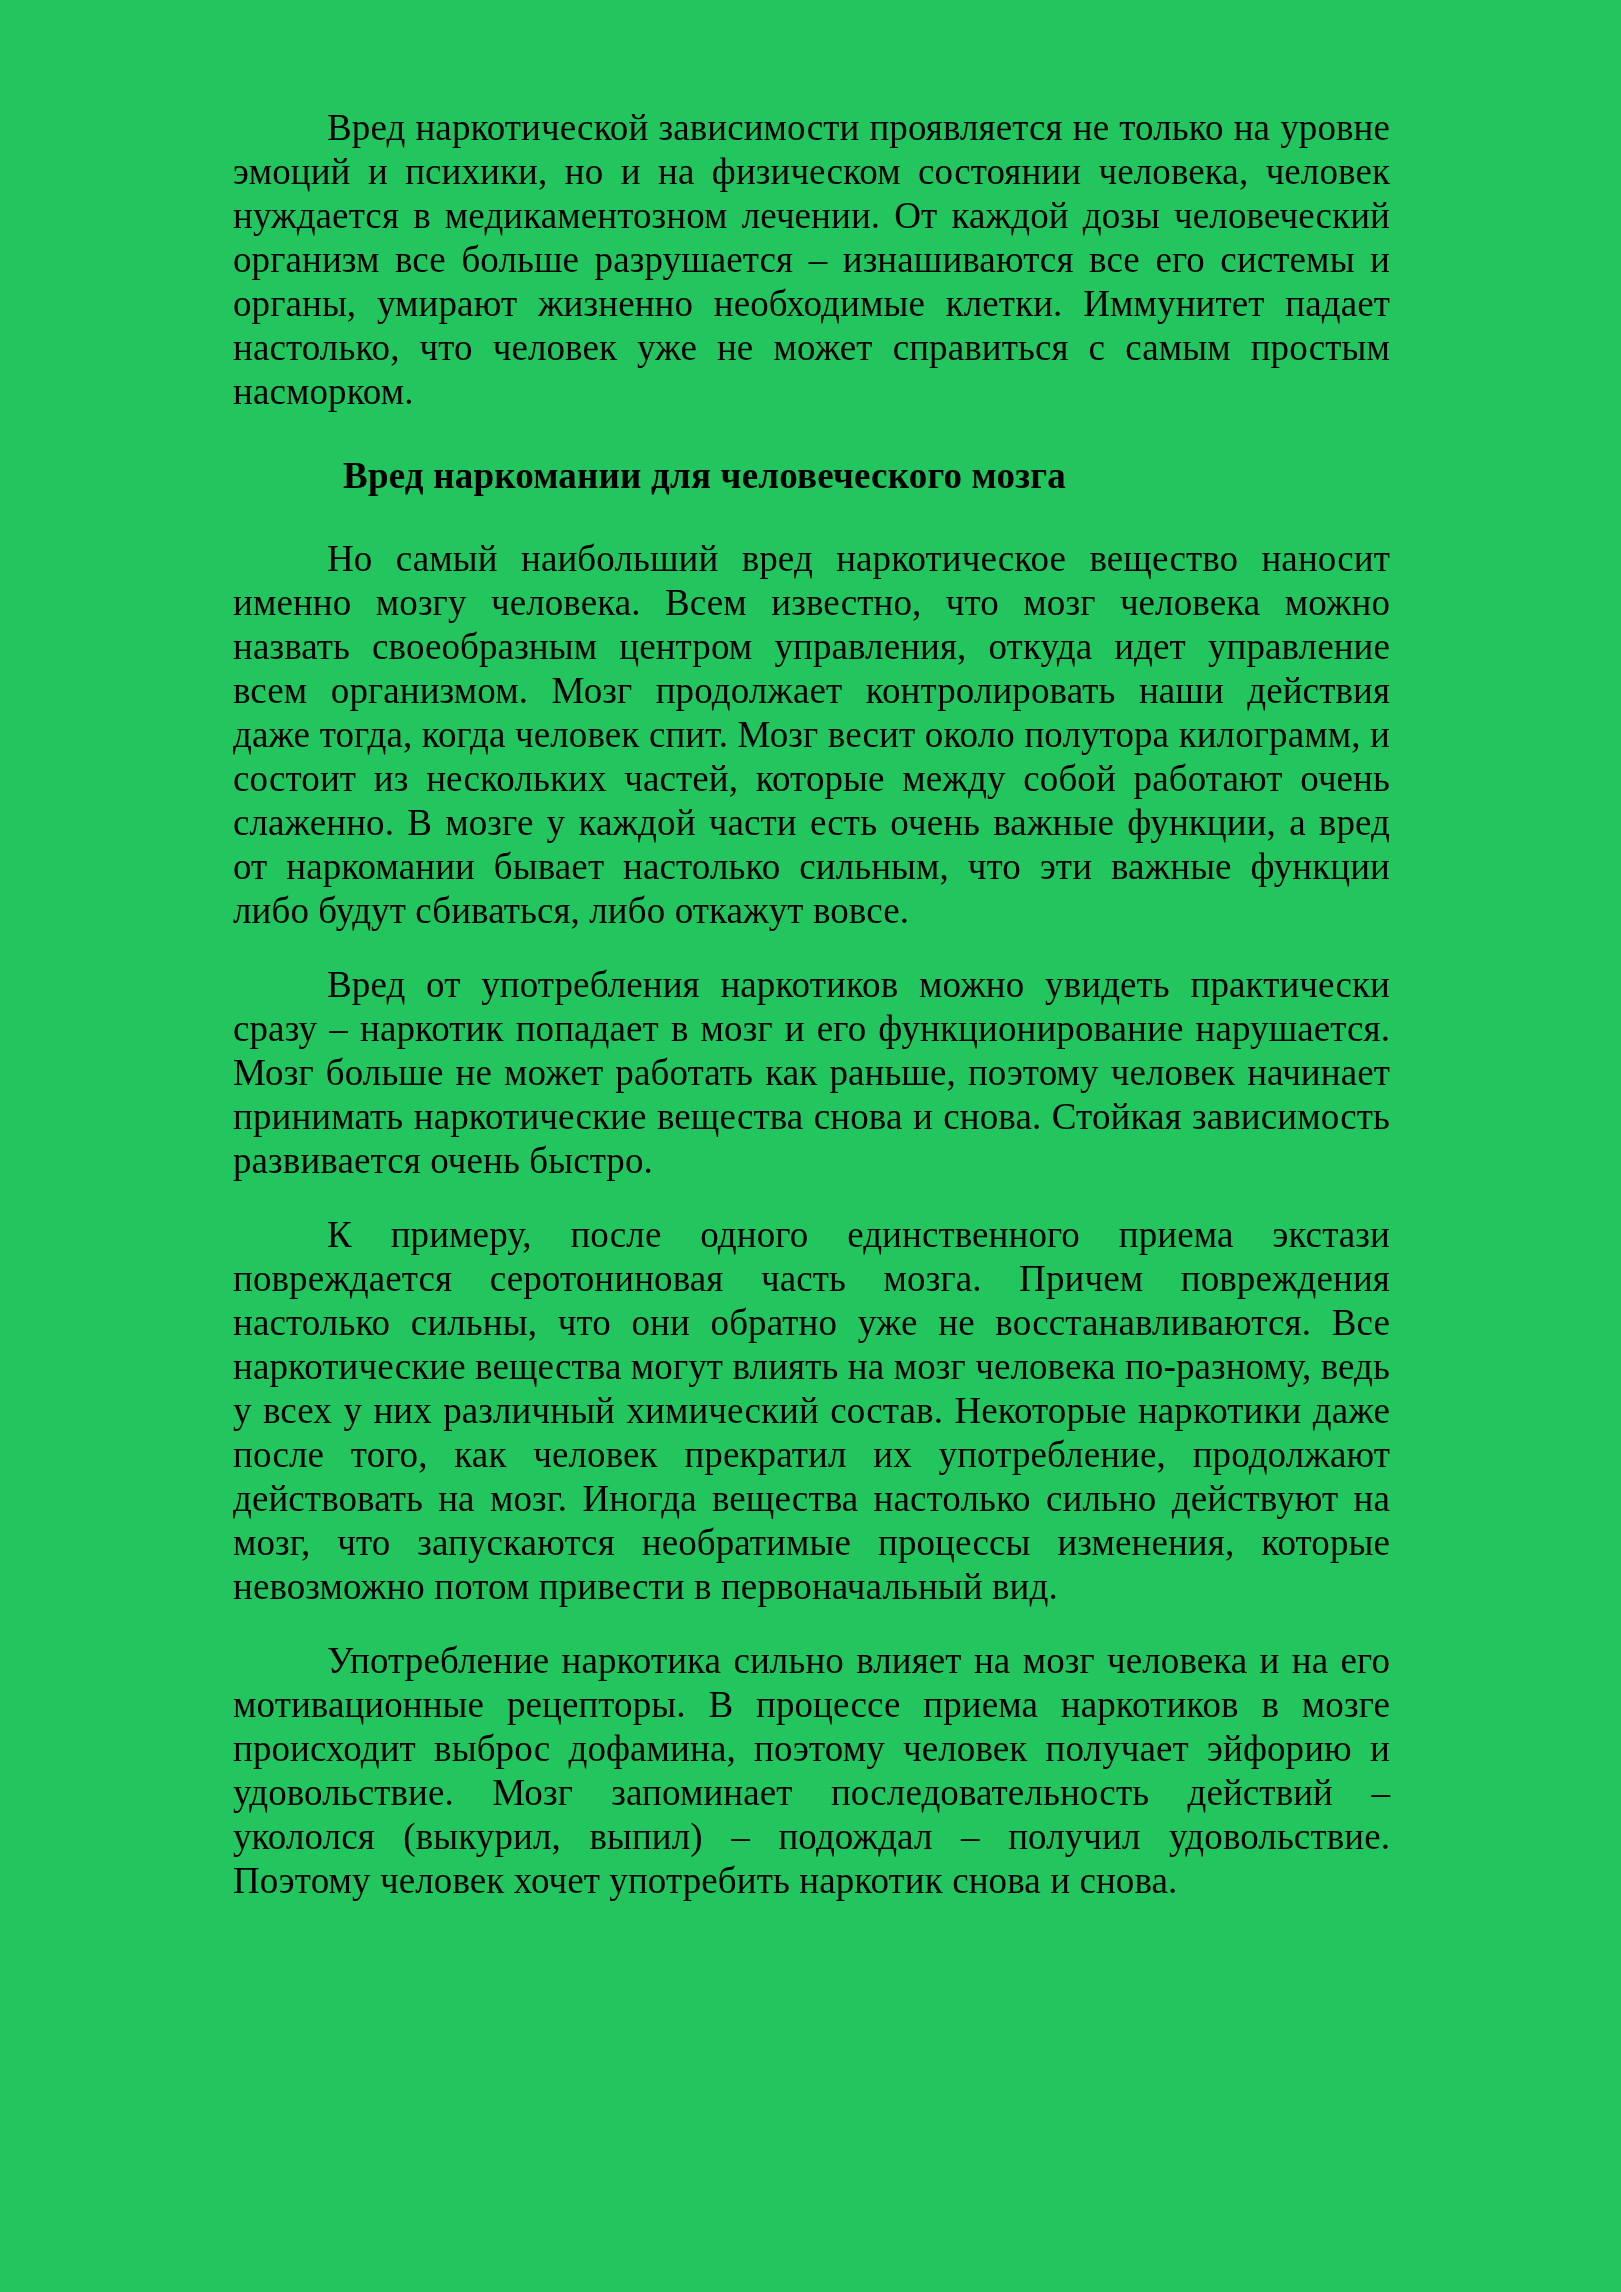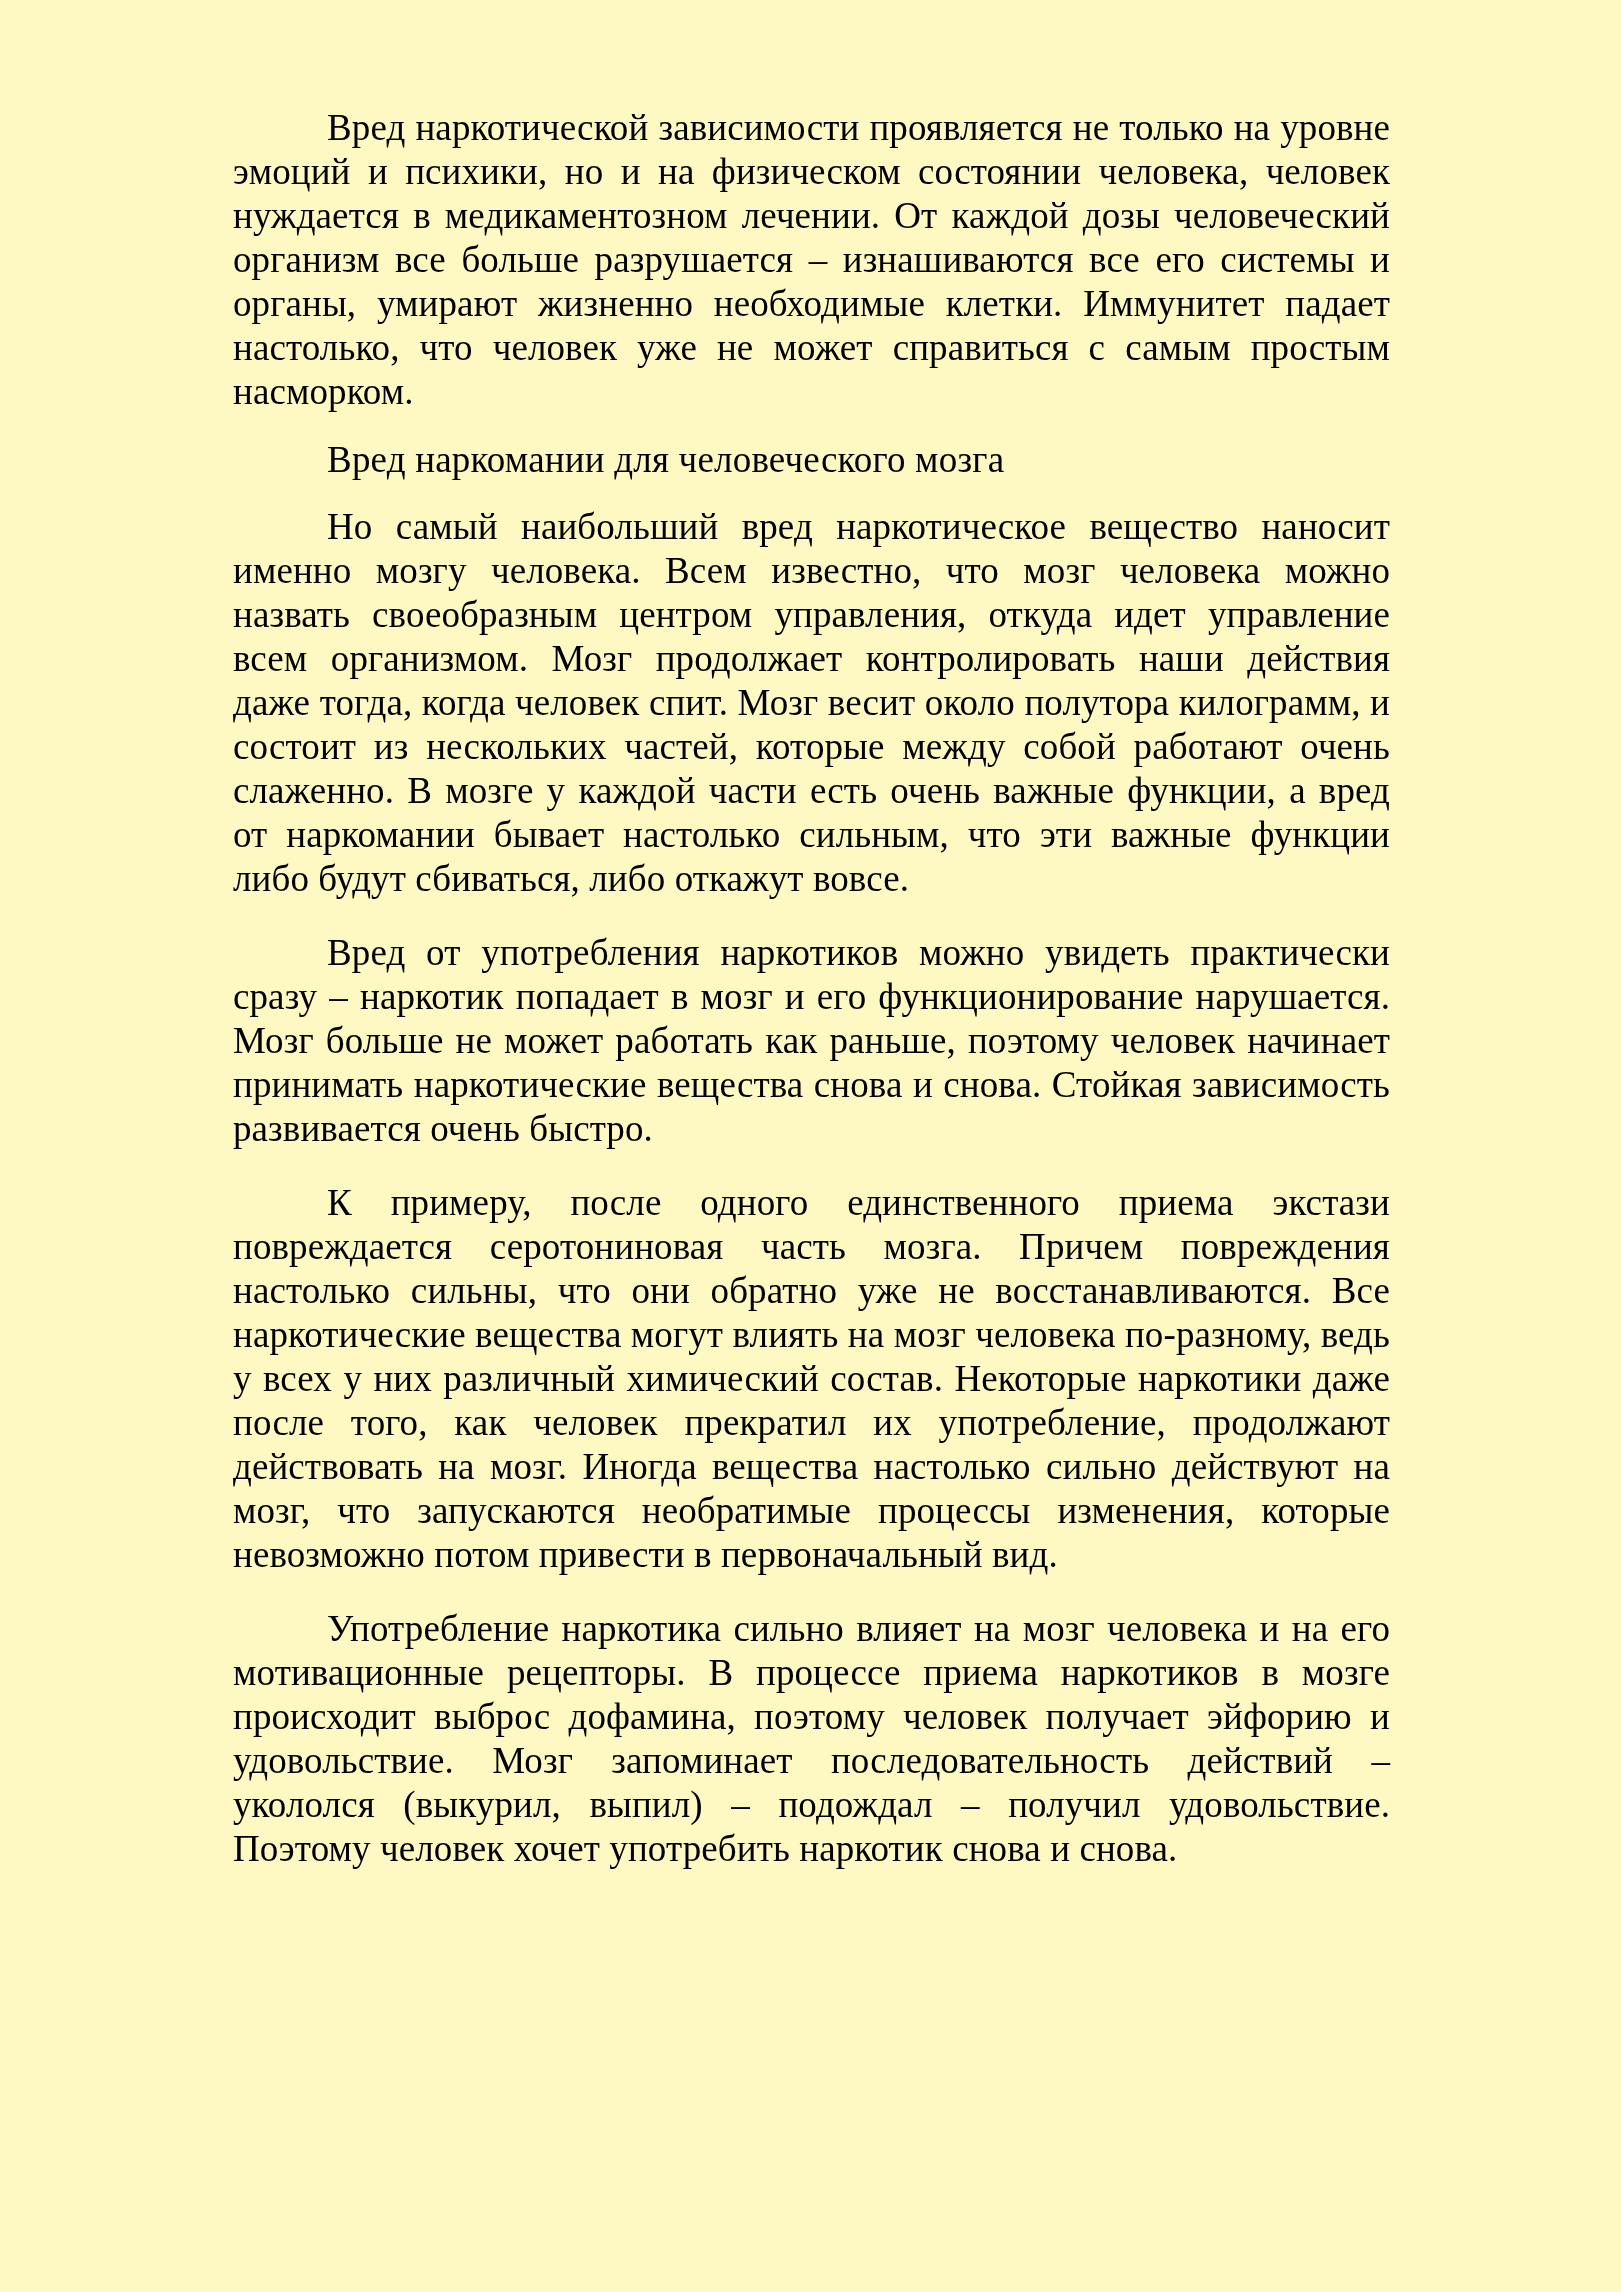--- a/index.html
+++ b/index.html
@@ -9,21 +9,21 @@
     background: #ffffff;
   }
   body {
     font-family: "Liberation Serif", "DejaVu Serif", serif;
     color: #000000;
   }
   .page {
     position: relative;
     width: 1621px;
     height: 2293px;
-    background: #fef9c3;
+    background: #22c55e;
     margin: 0 auto;
     overflow: hidden;
     box-sizing: border-box;
   }
   .content {
     position: absolute;
     left: 233px;
     top: 106px;
     width: 1157px;
   }
@@ -41,24 +41,24 @@
   .gap-para {
     height: 30px;
   }
   .gap-before-heading {
     height: 23.5px;
   }
   .gap-after-heading {
     height: 23.5px;
   }
   h2.heading {
-    margin: 0;
+    margin: 16px;
     font-size: 37px;
     line-height: 44px;
-    font-weight: normal;
+    font-weight: bold;
     text-align: left;
     text-indent: 0;
     padding-left: 94px;
     letter-spacing: 0.2px;
   }
   
   p.para::after {
     content: "";
     display: inline-block;
     width: 100%;

